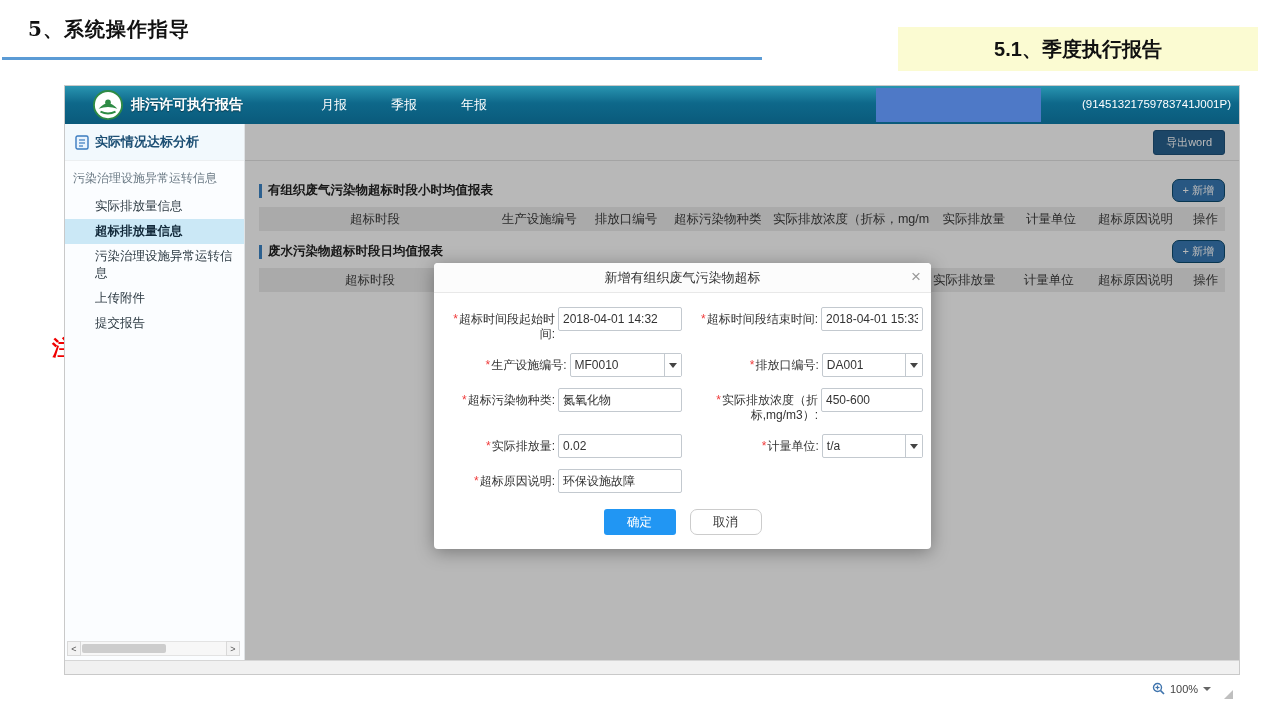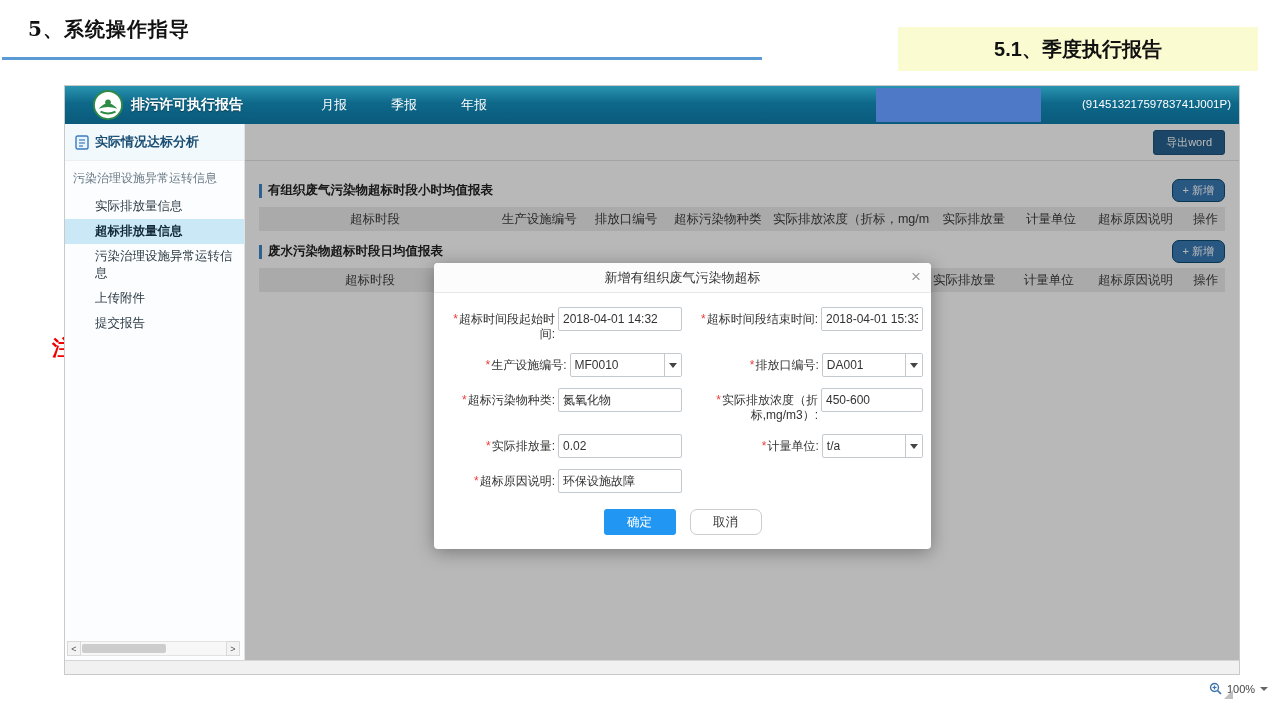--- a/index.html
+++ b/index.html
@@ -82,21 +82,21 @@
   .rcol .sel { width:102px; }
   .sel-arrow { position:absolute; right:0; top:0; bottom:0; width:17px; border-left:1px solid #c3c9cf;
     display:flex; align-items:center; justify-content:center; background:#fff; }
   .tri-down { width:0; height:0; border-left:4px solid transparent; border-right:4px solid transparent; border-top:5px solid #444; }
   .m-btns { display:flex; justify-content:center; gap:14px; margin-top:16px; }
   .btn-ok { width:72px; height:26px; background:#2196f3; color:#fff; border:none; border-radius:3px; font-size:12.5px; cursor:pointer; }
   .btn-cancel { width:72px; height:26px; background:#fff; color:#333; border:1px solid #ccc; border-radius:7px; font-size:12.5px; cursor:pointer; }
 
   .app-status { height:14px; flex:0 0 14px; background:#f1f1f1; border-top:1px solid #d6d6d6; }
 
-  .zoomctl { position:absolute; left:1209px; top:682px; display:flex; align-items:center; gap:5px;
+  .zoomctl { position:absolute; left:1152px; top:682px; display:flex; align-items:center; gap:5px;
     font-size:11px; color:#444; z-index:3; }
   .caret { width:0; height:0; border-left:4px solid transparent; border-right:4px solid transparent; border-top:4px solid #666; }
   .grip { position:absolute; left:1224px; top:690px; width:0; height:0;
     border-left:9px solid transparent; border-bottom:9px solid #bfbfbf; z-index:3; }
 </style>
 </head>
 <body>
 
 <div class="page">
 

